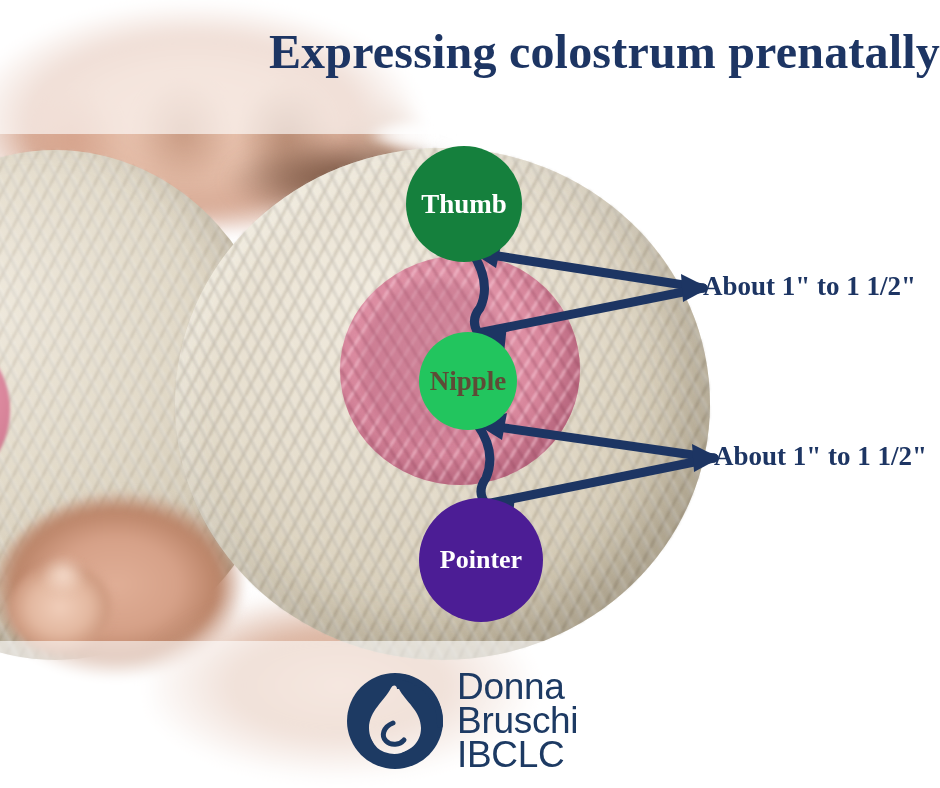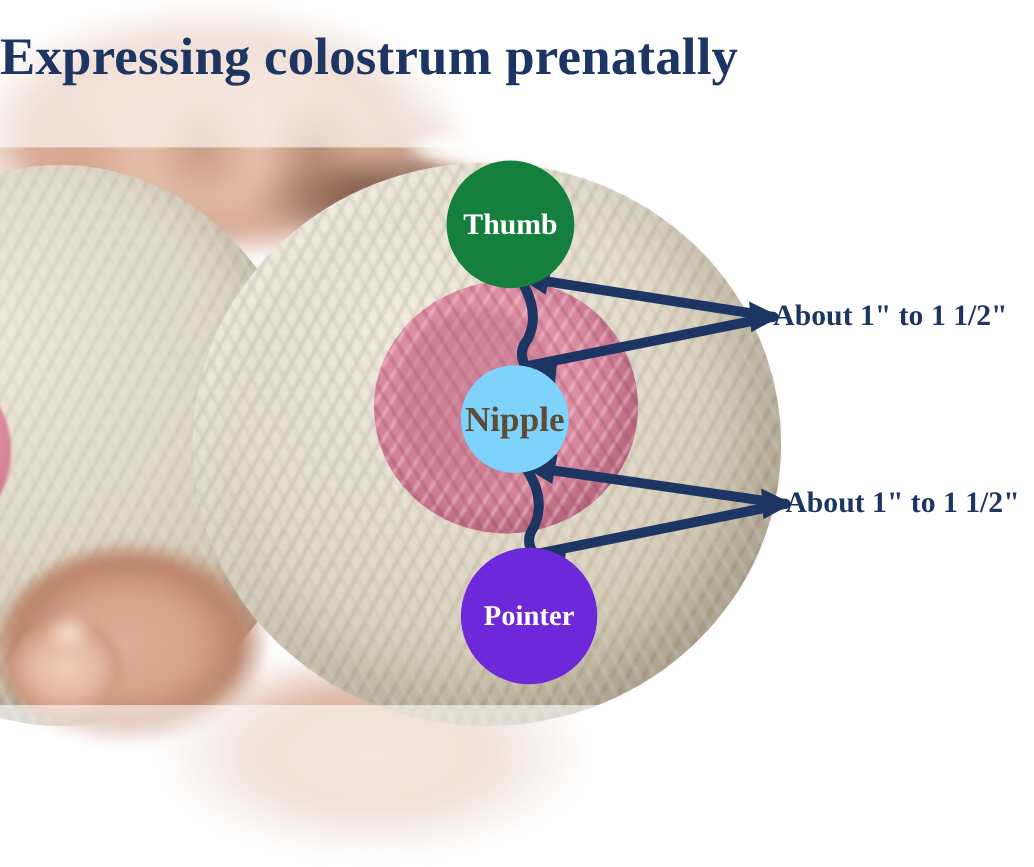--- a/index.html
+++ b/index.html
@@ -163,21 +163,21 @@
   }
   .right-white{
     position:absolute;left:712px;top:0;width:228px;height:788px;
     background:#ffffff;
   }
 
   
   .title{
     position:absolute;
     left:0;top:26px;width:940px;
-    text-align:left;
+    text-align:right;
     font-family:"Liberation Serif", serif;
     font-weight:700;
     font-size:48px;
     line-height:1.08;
     letter-spacing:0.2px;
     color:#1d3563;
     z-index:40;
     white-space:nowrap;
   }
 
@@ -197,25 +197,25 @@
     z-index:35;
     text-align:center;
     line-height:1;
   }
   #bubble-thumb{
     left:406px;top:146px;width:116px;height:116px;
     background:#15803d;color:#ffffff;font-size:27px;
   }
   #bubble-nipple{
     left:419px;top:332px;width:98px;height:98px;
-    background:#7dd3fc;color:#5e4b36;font-size:32px;
+    background:#22c55e;color:#5e4b36;font-size:27px;
   }
   #bubble-pointer{
     left:419px;top:498px;width:124px;height:124px;
-    background:#6d28d9;color:#ffffff;font-size:26px;
+    background:#4c1d95;color:#ffffff;font-size:26px;
   }
 
   
   .measure{
     position:absolute;
     font-family:"Liberation Serif", serif;
     font-weight:700;
     font-size:27px;
     color:#1d3563;
     white-space:nowrap;
@@ -311,14 +311,39 @@
   <div class="bubble" id="bubble-thumb">Thumb</div>
 
   <div class="bubble" id="bubble-nipple">Nipple</div>
 
   <div class="bubble" id="bubble-pointer">Pointer</div>
 
   <div class="measure" id="measure-top">About 1" to 1 1/2"</div>
 
   <div class="measure" id="measure-bottom">About 1" to 1 1/2"</div>
 
+  <div class="logo">
+    <svg class="logo-mark" viewBox="0 0 100 100">
+      <defs>
+        <mask id="dropmask">
+          <rect x="0" y="0" width="100" height="100" fill="#fff"></rect>
+
+          <path d="M52 18 C52 14 48 13 46 17 C40 29 24 40 24 57
+                   C24 72 36 82 50 82 C64 82 76 72 76 57
+                   C76 40 60 30 54 18 Z" fill="#000"></path>
+
+          <path d="M46 46 C30 50 26 62 32 71 C38 80 52 82 60 76" fill="none" stroke="#000" stroke-width="7" stroke-linecap="round"></path>
+        </mask>
+      </defs>
+      <circle cx="50" cy="50" r="48" fill="#1d3a63" mask="url(#dropmask)"></circle>
+
+      <path d="M58 6 C82 12 96 32 95 54" fill="none" stroke="#1d3a63" stroke-width="6" stroke-linecap="round"></path>
+
+      <path d="M48 52 C38 56 36 65 41 70 C46 75 55 74 59 69" fill="none" stroke="#1d3a63" stroke-width="5" stroke-linecap="round"></path>
+    </svg>
+    <div class="logo-text">
+      <div>Donna</div>
+      <div>Bruschi</div>
+      <div>IBCLC</div>
+    </div>
+  </div>
 
 </div>
 
 </body></html>

